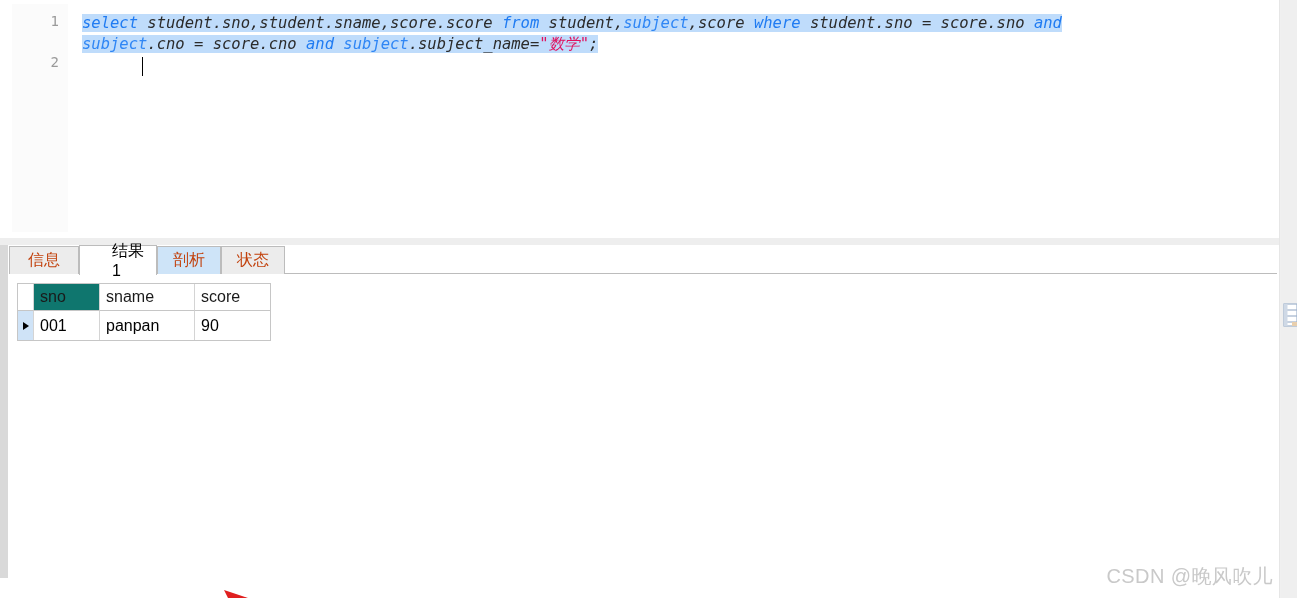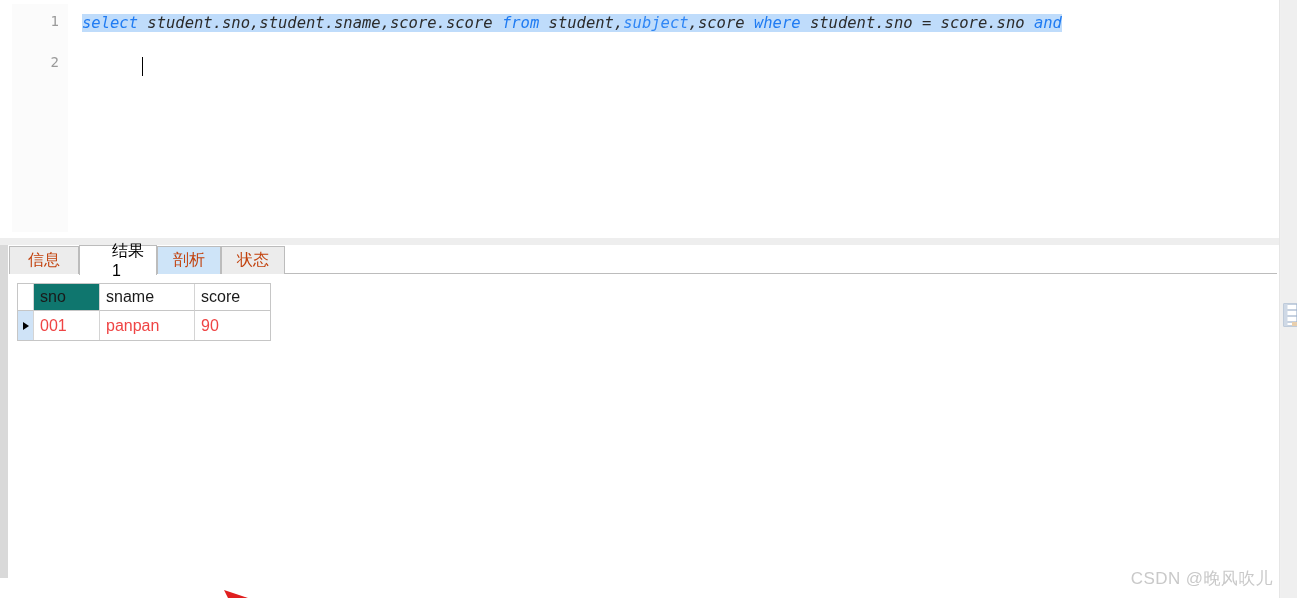--- a/index.html
+++ b/index.html
@@ -226,21 +226,21 @@
     height: 29px;
   }
   .grid-row.header { height: 27px; }
   .cell {
     box-sizing: border-box;
     border-right: 1px solid #d4d4d4;
     display: flex;
     align-items: center;
     padding-left: 6px;
     font-size: 16px;
-    color: #ef4444;
+    color: #000000;
     background: #ffffff;
     overflow: hidden;
     white-space: nowrap;
     font-family: "Liberation Sans", sans-serif;
   }
   .grid-row.header .cell {
     border-bottom: 1px solid #c6c6c6;
     background: #ffffff;
     color: #1a1a1a;
   }
@@ -282,21 +282,21 @@
     width: 220px;
     height: 135px;
     pointer-events: none;
   }
 
   
   .watermark {
     position: absolute;
     right: 24px;
     bottom: 8px;
-    font-size: 17px;
+    font-size: 20px;
     color: #c9c9c9;
     font-family: "Liberation Sans", sans-serif;
     letter-spacing: 0.4px;
     user-select: none;
   }
 </style>
 </head>
 <body>
 
 <div class="app-root">
@@ -306,20 +306,21 @@
 
       <div class="gutter">
         <div class="gutter-num n1">1</div>
         <div class="gutter-num n2">2</div>
       </div>
 
       <div class="code-area">
 
         <div class="code-line l1"><span class="sel"><span class="kw">select</span><span class="plain"> student.sno,student.sname,score.score </span><span class="kw">from</span><span class="plain"> student,</span><span class="tbl">subject</span><span class="plain">,score </span><span class="kw">where</span><span class="plain"> student.sno = score.sno </span><span class="kw">and</span></span></div>
 
+        <div class="code-line l2"><span class="sel"><span class="tbl">subject</span><span class="plain">.cno = score.cno </span><span class="kw">and</span><span class="plain"> </span><span class="tbl">subject</span><span class="plain">.subject_name=</span><span class="str">"数学"</span><span class="plain">;</span></span></div>
 
         <div class="caret"></div>
       </div>
     </div>
   </div>
 
   <div class="splitter"></div>
 
   <div class="results-pane">
 

